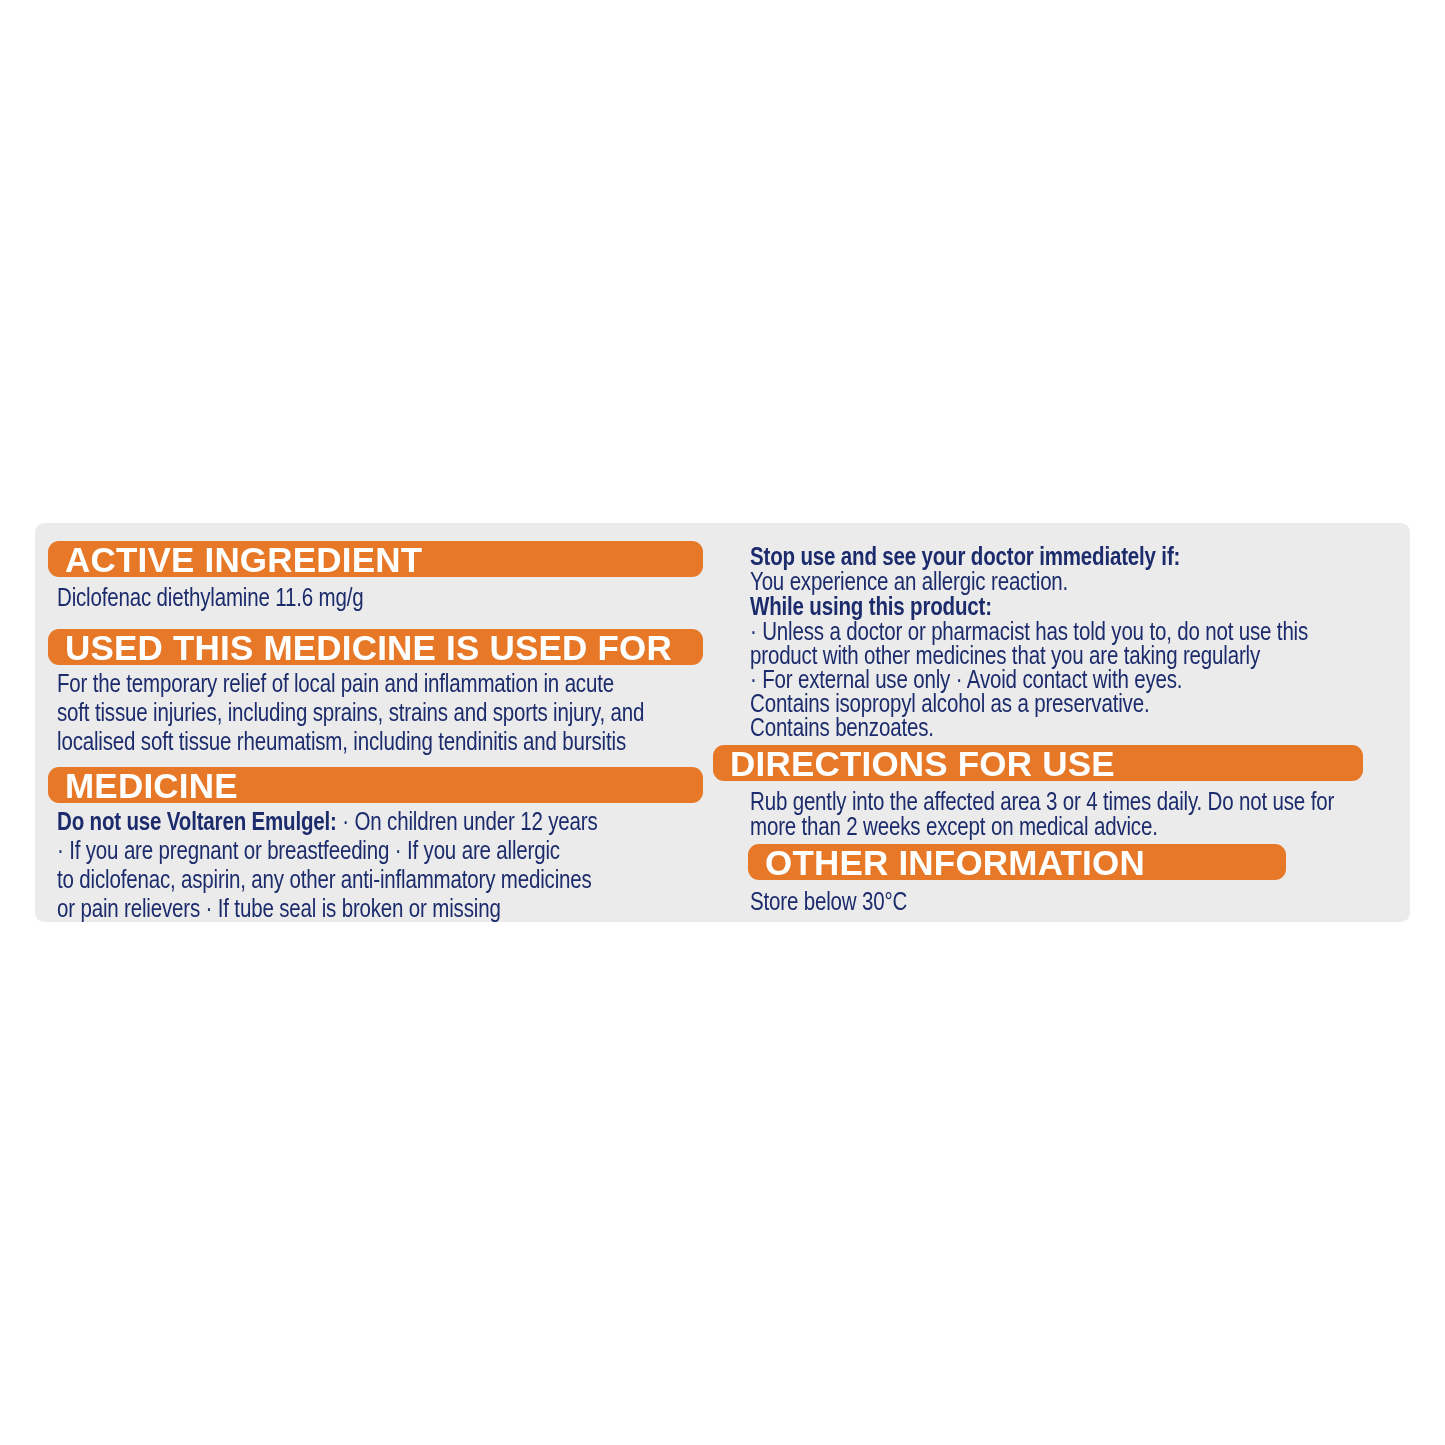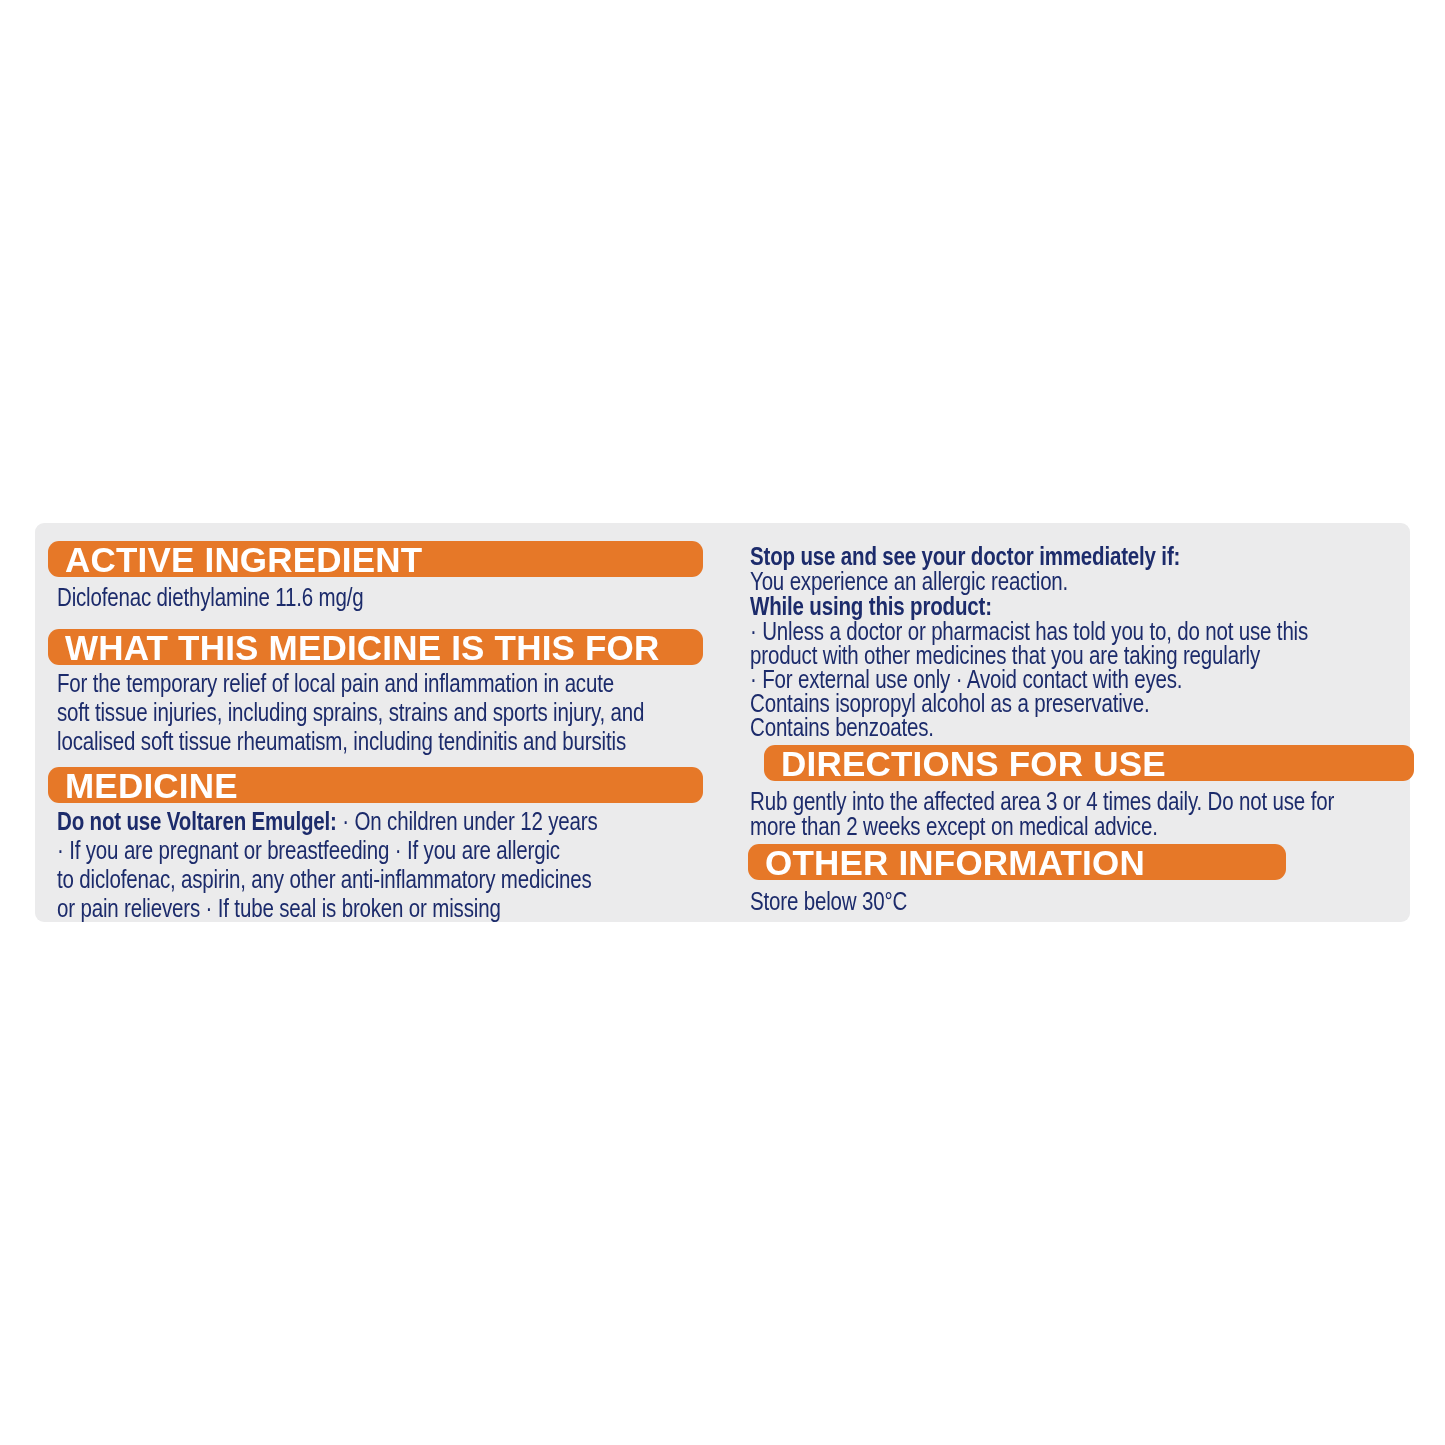--- a/index.html
+++ b/index.html
@@ -49,37 +49,37 @@
   .t-ai    { left: 22px;  top: 59px;  width: 800px; line-height: 30px; }
   .bar-wu  { left: 13px;  top: 106px; width: 655px; }
   .t-wu    { left: 22px;  top: 146px; width: 800px; line-height: 29px; }
   .bar-w   { left: 13px;  top: 244px; width: 655px; }
   .t-w     { left: 22px;  top: 284px; width: 800px; line-height: 29px; }
   
   .r-h1    { left: 715px; top: 21px;  width: 793px; line-height: 25px; font-weight: bold; }
   .r-b1    { left: 715px; top: 46px;  width: 793px; line-height: 25px; }
   .r-h2    { left: 715px; top: 71px;  width: 793px; line-height: 25px; font-weight: bold; }
   .r-b2    { left: 715px; top: 96px;  width: 793px; line-height: 24px; }
-  .bar-d   { left: 729px; top: 222px; width: 650px; }
+  .bar-d   { left: 678px; top: 222px; width: 650px; }
   .t-d     { left: 715px; top: 266px; width: 793px; line-height: 25px; }
   .bar-o   { left: 713px; top: 321px; width: 538px; }
   .t-o     { left: 715px; top: 366px; width: 793px; line-height: 25px; }
 </style>
 </head>
 <body>
 
 <div class="panel">
 
   <div class="bar bar-ai">
     <span>ACTIVE INGREDIENT</span>
   </div>
   <div class="txt t-ai">Diclofenac diethylamine 11.6 mg/g</div>
 
   <div class="bar bar-wu">
-    <span>WHAT THIS MEDICINE IS THIS FOR</span>
+    <span>USED THIS MEDICINE IS USED FOR</span>
   </div>
   <div class="txt t-wu">For the temporary relief of local pain and inflammation in acute
 soft tissue injuries, including sprains, strains and sports injury, and
 localised soft tissue rheumatism, including tendinitis and bursitis</div>
 
   <div class="bar bar-w">
     <span>MEDICINE</span>
   </div>
   <div class="txt t-w"><span class="bold">Do not use Voltaren Emulgel:</span><span> · On children under 12 years
 · If you are pregnant or breastfeeding · If you are allergic

